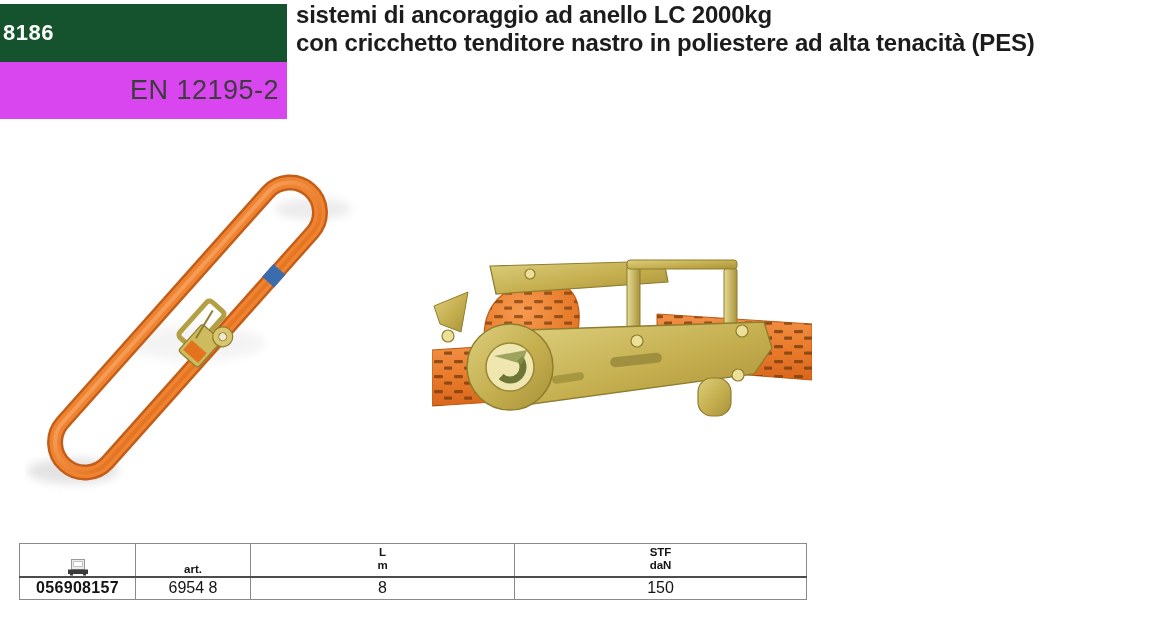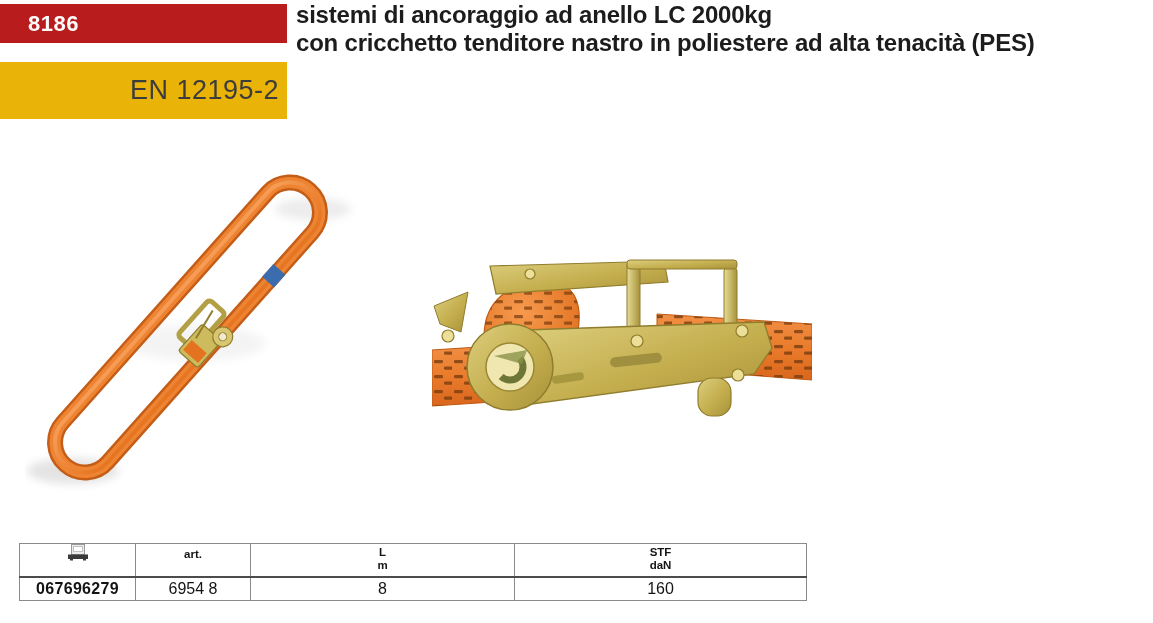--- a/index.html
+++ b/index.html
@@ -8,32 +8,32 @@
     width: 1153px; height: 623px;
     font-family: "Liberation Sans", sans-serif;
     position: relative;
     overflow: hidden;
   }
   .page { position: absolute; inset: 0; background: #ffffff; }
 
   
   .code-badge {
     position: absolute; left: 0; top: 4px;
-    width: 287px; height: 39px;
-    background: #b91c1c;
+    width: 287px; height: 58px;
+    background: #14532d;
     display: flex; align-items: center;
-    padding-left: 28px;
+    padding-left: 3px;
   }
   .code-badge span {
     color: #fdfdfb; font-size: 22px; font-weight: bold; letter-spacing: 0.5px;
   }
   .standard-badge {
     position: absolute; left: 0; top: 62px;
     width: 287px; height: 57px;
-    background: #eab308;
+    background: #d946ef;
     display: flex; align-items: center; justify-content: flex-end;
     padding-right: 8px;
   }
   .standard-badge span {
     color: #3c3c3c; font-size: 27px; font-weight: 400; letter-spacing: 0.5px;
   }
 
   
   .title-block {
     position: absolute; left: 296px; top: 1px; width: 855px;
@@ -60,21 +60,21 @@
     border: 1px solid #8a8a8a;
     text-align: center; vertical-align: middle;
     color: #141414;
   }
   .spec-table tr.hdr td {
     height: 33px; border-bottom: 2px solid #4c4c4c;
     font-size: 11.5px; font-weight: bold; line-height: 13px;
     padding: 0;
   }
   .hdr-stack { display: flex; flex-direction: column; justify-content: flex-start; padding-top: 2px; height: 100%; }
-  .hdr-low   { display: flex; flex-direction: column; justify-content: flex-end; padding-bottom: 15px; height: 100%; align-items: center; }
+  .hdr-low   { display: flex; flex-direction: column; justify-content: flex-end; padding-bottom: 0; height: 100%; align-items: center; }
   .spec-table tr.datarow td { height: 23px; font-size: 16px; }
   .cell-code { font-weight: bold; letter-spacing: 0.3px; }
 </style>
 </head>
 <body>
 
 <div class="page">
 
   <div class="code-badge">
     <span>8186</span>
@@ -220,21 +220,21 @@
         </div>
       </td>
       <td>
         <div class="hdr-stack">
           <span>STF</span>
           <span>daN</span>
         </div>
       </td>
     </tr>
     <tr class="datarow">
-      <td class="cell-code">067696279</td>
+      <td class="cell-code">056908157</td>
       <td>6954 8</td>
       <td>8</td>
-      <td>160</td>
+      <td>150</td>
     </tr>
   </tbody>
     </table>
 
 </div>
 
 </body></html>

